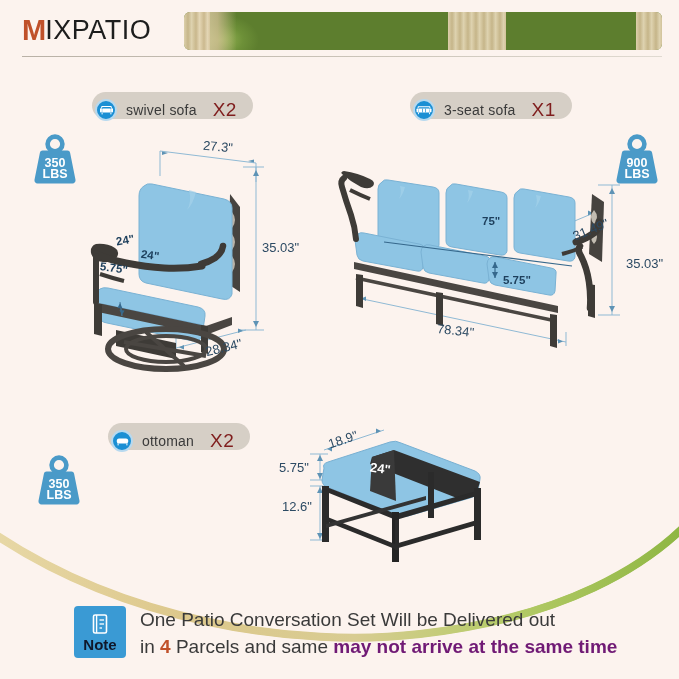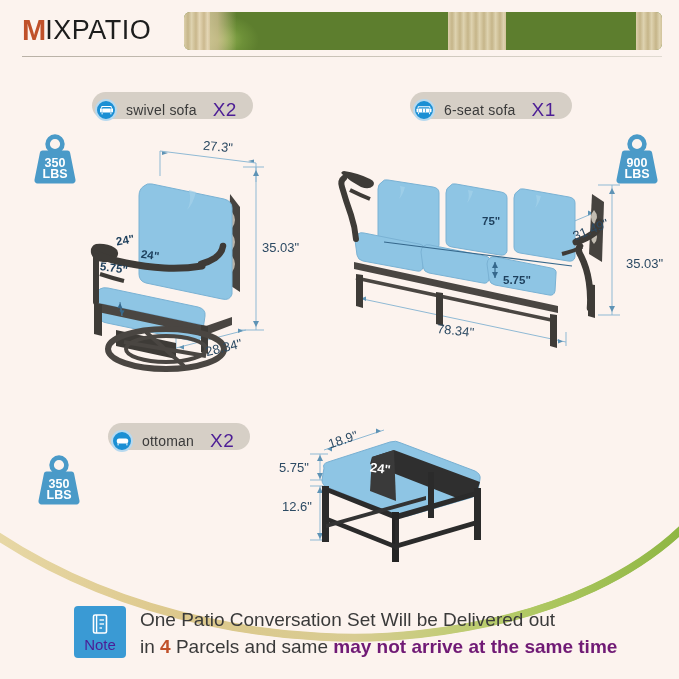--- a/index.html
+++ b/index.html
@@ -57,21 +57,21 @@
   }
   .pill-icon {
     width: 22px; height: 22px; border-radius: 50%;
     background: #1b8fd4; border: 2px solid #b7d9ef;
     display: flex; align-items: center; justify-content: center;
     flex: 0 0 auto; margin-right: 9px;
   }
   .pill-icon svg { display: block; }
   .pill-text { font-size: 14px; color: #3a3a3a; letter-spacing: .2px; }
   .pill-count {
-    font-size: 19px; color: #4c1d95; margin-left: 16px; letter-spacing: .5px;
+    font-size: 19px; color: #7f1d1d; margin-left: 16px; letter-spacing: .5px;
   }
 
   
   .weight { position: absolute; width: 54px; height: 52px; }
   .weight svg { display: block; }
 
   
   .fig { position: absolute; }
   .fig svg { display: block; overflow: visible; }
 
@@ -84,21 +84,21 @@
   .dim.onblue { color: #1d3f5c; font-weight: bold; }
   .dim.white { color: #ffffff; font-weight: bold; font-size: 12px; }
 
   
   .swoosh { position: absolute; left: 0; top: 520px; width: 679px; height: 130px; }
 
   
   .note-box { position: absolute; left: 74px; top: 606px; width: 52px; height: 52px;
     background: #3a9ad4; border-radius: 4px;
     display: flex; flex-direction: column; align-items: center; justify-content: center; }
-  .note-box .note-label { color: #4c1d95; font-size: 15px; font-weight: normal; line-height: 1; margin-top: 2px; }
+  .note-box .note-label { color: #0f172a; font-size: 15px; font-weight: bold; line-height: 1; margin-top: 2px; }
   .note-text {
     position: absolute; left: 140px; top: 606px; width: 530px;
     font-size: 19px; line-height: 27px; color: #3a3a3a;
   }
   .note-text b { color: #701a75; font-weight: bold; }
   .note-text .num { color: #c0512a; font-weight: bold; }
 </style>
 </head>
 <body>
 
@@ -138,21 +138,21 @@
         <path d="M1.6 4.4c0-.6.4-1.1 1-1.1h10.8c.6 0 1 .5 1 1.1v1.1h-1V4.6c0-.2-.1-.3-.3-.3H2.9c-.2 0-.3.1-.3.3v.9h-1V4.4z" fill="#fff"></path>
         <rect x=".5" y="5.4" width="1.7" height="4" rx=".8" fill="#fff"></rect>
         <rect x="13.8" y="5.4" width="1.7" height="4" rx=".8" fill="#fff"></rect>
         <rect x="2.5" y="5.6" width="11" height="3.8" rx=".6" fill="#fff"></rect>
         <rect x="6" y="5.6" width=".7" height="3.8" fill="#1b8fd4"></rect>
         <rect x="9.3" y="5.6" width=".7" height="3.8" fill="#1b8fd4"></rect>
         <rect x="2.1" y="9.3" width=".9" height="1.9" fill="#fff"></rect>
         <rect x="13" y="9.3" width=".9" height="1.9" fill="#fff"></rect>
       </svg>
     </span>
-    <span class="pill-text">6-seat sofa</span>
+    <span class="pill-text">3-seat sofa</span>
     <span class="pill-count">X1</span>
   </div>
 
   <div class="weight" style="left:28px; top:134px;">
     <svg width="54" height="52" viewBox="0 0 54 52">
       <circle cx="27" cy="10" r="7.4" fill="none" stroke="#4a9ac8" stroke-width="4.6"></circle>
       <path d="M14.6 16.5h24.8c1.3 0 2.4.9 2.7 2.2l5.4 27.1c.4 1.9-1.1 3.7-3 3.7H9.5c-1.9 0-3.4-1.8-3-3.7l5.4-27.1c.3-1.3 1.4-2.2 2.7-2.2z" fill="#4a9ac8"></path>
       <text x="27" y="33" font-family="Liberation Sans, sans-serif" font-size="12.5" font-weight="bold" fill="#ffffff" text-anchor="middle">350</text>
       <text x="27" y="44" font-family="Liberation Sans, sans-serif" font-size="12.5" font-weight="bold" fill="#ffffff" text-anchor="middle">LBS</text>
     </svg>

